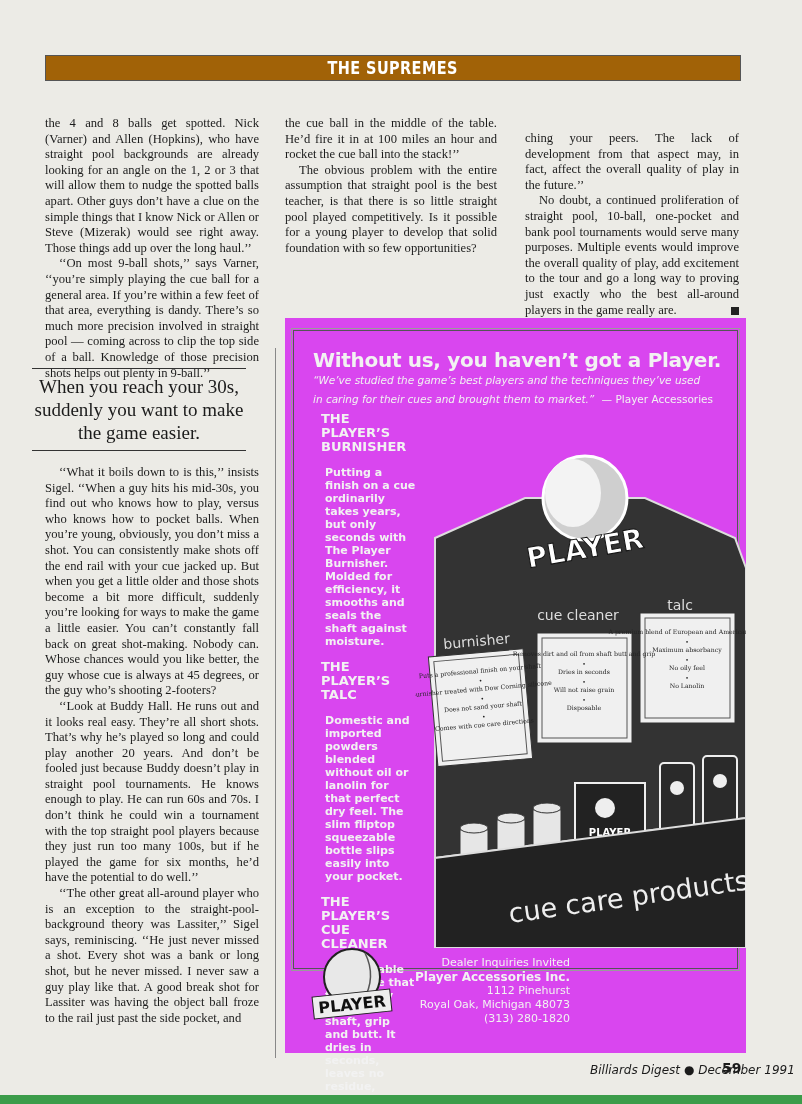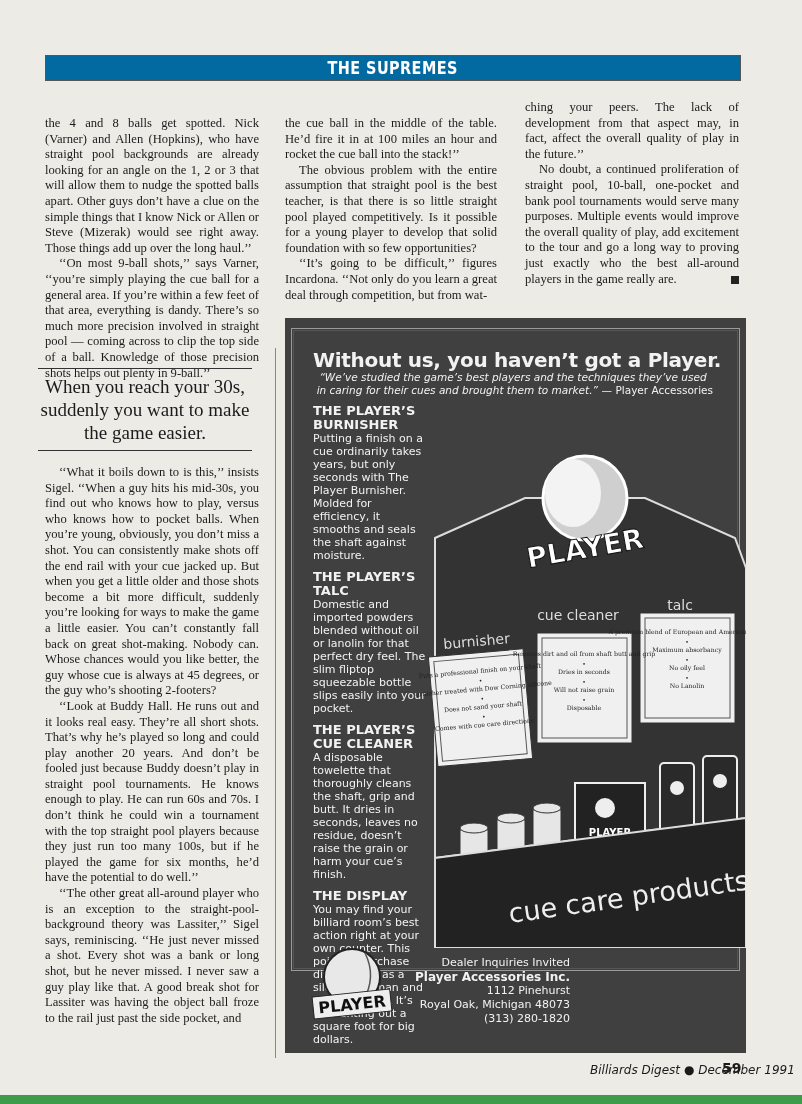--- a/index.html
+++ b/index.html
@@ -1,38 +1,38 @@
 <!DOCTYPE html>
 <html><head>
 <meta charset="utf-8">
 <style>
   html,body{margin:0;padding:0;}
   body{width:802px;height:1104px;background:#ecebe6;position:relative;overflow:hidden;font-family:"Liberation Serif","DejaVu Serif",serif;color:#1b1b1b;}
-  .banner{position:absolute;left:45px;top:55px;width:694px;height:24px;background:#0369a1;border:1px solid #555;display:flex;align-items:center;justify-content:center;}
+  .banner{position:absolute;left:45px;top:55px;width:694px;height:24px;background:#a16207;border:1px solid #555;display:flex;align-items:center;justify-content:center;}
   .banner span{color:#fff;font-family:"DejaVu Sans",sans-serif;font-weight:bold;font-size:17px;letter-spacing:0.5px;transform:scaleX(0.85);}
   .col{position:absolute;font-size:12.6px;line-height:15.6px;text-align:justify;hyphens:manual;}
   .col p{margin:0;text-indent:14px;}
   .col p.noind{text-indent:0;}
   .c1{left:45px;top:116px;width:214px;}
   .c2{left:285px;top:116px;width:212px;}
-  .c3{left:525px;top:100px;width:214px;}
+  .c3{left:525px;top:131px;width:214px;}
   .c1b{left:45px;top:465px;width:214px;}
-  .pull{position:absolute;left:38px;top:368px;width:214px;border-top:1.5px solid #333;border-bottom:1.5px solid #333;padding:6px 0 6px;text-align:center;font-size:19px;line-height:23px;}
+  .pull{position:absolute;left:32px;top:368px;width:214px;border-top:1.5px solid #333;border-bottom:1.5px solid #333;padding:6px 0 6px;text-align:center;font-size:19px;line-height:23px;}
   .vrule{position:absolute;left:275px;top:348px;width:1px;height:710px;background:#888;}
   .endmark{display:inline-block;width:8px;height:8px;background:#222;float:right;margin-top:4px;}
   
-  .ad{position:absolute;left:285px;top:318px;width:461px;height:735px;background:#404040;color:#f2f2f2;font-family:"DejaVu Sans",sans-serif;}
+  .ad{position:absolute;left:285px;top:318px;width:461px;height:735px;background:#d946ef;color:#f2f2f2;font-family:"DejaVu Sans",sans-serif;}
   .ad-frame{position:absolute;left:6px;top:10px;right:6px;bottom:82px;border:1px solid #9a9a9a;outline:1px solid #555;outline-offset:-3px;}
   .ad-headline{position:absolute;left:28px;top:30px;font-size:20px;font-weight:bold;letter-spacing:-0.3px;}
-  .ad-quote{position:absolute;left:28px;top:53px;width:400px;font-size:10.5px;line-height:13px;font-style:italic;text-align:center;}
+  .ad-quote{position:absolute;left:28px;top:53px;width:400px;font-size:10.5px;line-height:19px;font-style:italic;}
   .ad-quote .attr{font-style:normal;float:right;}
   .ad-left{position:absolute;left:28px;top:86px;width:115px;font-size:11px;line-height:13px;}
-  .ad-left h4{margin:0;font-size:13px;line-height:14px;font-weight:bold;}
+  .ad-left h4{margin:8px;font-size:13px;line-height:14px;font-weight:bold;}
   .ad-left .blk{margin-bottom:8px;}
-  .ad-left p{margin:0;}
+  .ad-left p{margin:12px;font-weight:bold;}
   .display-art{position:absolute;left:130px;top:70px;width:331px;height:560px;}
   .ad-footer{position:absolute;left:130px;top:638px;font-size:11px;line-height:14px;text-align:right;}
   .ad-footer .co{font-size:12px;font-weight:bold;}
   .ad-logo{position:absolute;left:22px;top:625px;width:90px;height:80px;}
   .footer{position:absolute;left:590px;top:1063px;font-family:"DejaVu Sans",sans-serif;font-style:italic;font-size:12px;}
   .pagenum{position:absolute;left:722px;top:1060px;font-family:"DejaVu Sans",sans-serif;font-weight:bold;font-size:14px;}
   .greenbar{position:absolute;left:0;top:1095px;width:802px;height:9px;background:#3c9c4a;}
 </style>
 </head>
 <body>
@@ -52,21 +52,20 @@
   <p>‘‘What it boils down to is this,’’ insists Sigel. ‘‘When a guy hits his mid-30s, you find out who knows how to play, versus who knows how to pocket balls. When you’re young, obviously, you don’t miss a shot. You can consistently make shots off the end rail with your cue jacked up. But when you get a little older and those shots become a bit more difficult, suddenly you’re looking for ways to make the game a little easier. You can’t constantly fall back on great shot-making. Nobody can. Whose chances would you like better, the guy whose cue is always at 45 degrees, or the guy who’s shooting 2-footers?</p>
   <p>‘‘Look at Buddy Hall. He runs out and it looks real easy. They’re all short shots. That’s why he’s played so long and could play another 20 years. And don’t be fooled just because Buddy doesn’t play in straight pool tournaments. He knows enough to play. He can run 60s and 70s. I don’t think he could win a tournament with the top straight pool players because they just run too many 100s, but if he played the game for six months, he’d have the potential to do well.’’</p>
   <p>‘‘The other great all-around player who is an exception to the straight-pool-background theory was Lassiter,’’ Sigel says, reminiscing. ‘‘He just never missed a shot. Every shot was a bank or long shot, but he never missed. I never saw a guy play like that. A good break shot for Lassiter was having the object ball froze to the rail just past the side pocket, and</p>
 </div>
 
 <div class="vrule"></div>
 
 <div class="col c2">
   <p class="noind">the cue ball in the middle of the table. He’d fire it in at 100 miles an hour and rocket the cue ball into the stack!’’</p>
   <p>The obvious problem with the entire assumption that straight pool is the best teacher, is that there is so little straight pool played competitively. Is it possible for a young player to develop that solid foundation with so few opportunities?</p>
-  <p>‘‘It’s going to be difficult,’’ figures Incardona. ‘‘Not only do you learn a great deal through competition, but from wat-</p>
 </div>
 
 <div class="col c3">
   <p class="noind">ching your peers. The lack of development from that aspect may, in fact, affect the overall quality of play in the future.’’</p>
   <p><span>No doubt, a continued proliferation of straight pool, 10-ball, one-pocket and bank pool tournaments would serve many purposes. Multiple events would improve the overall quality of play, add excitement to the tour and go a long way to proving just exactly who the best all-around players in the game really are.</span> <span class="endmark"></span></p>
 </div>
 
 <div class="ad">
   <div class="ad-frame"></div>
   <div class="ad-headline">Without us, you haven’t got a Player.</div>

